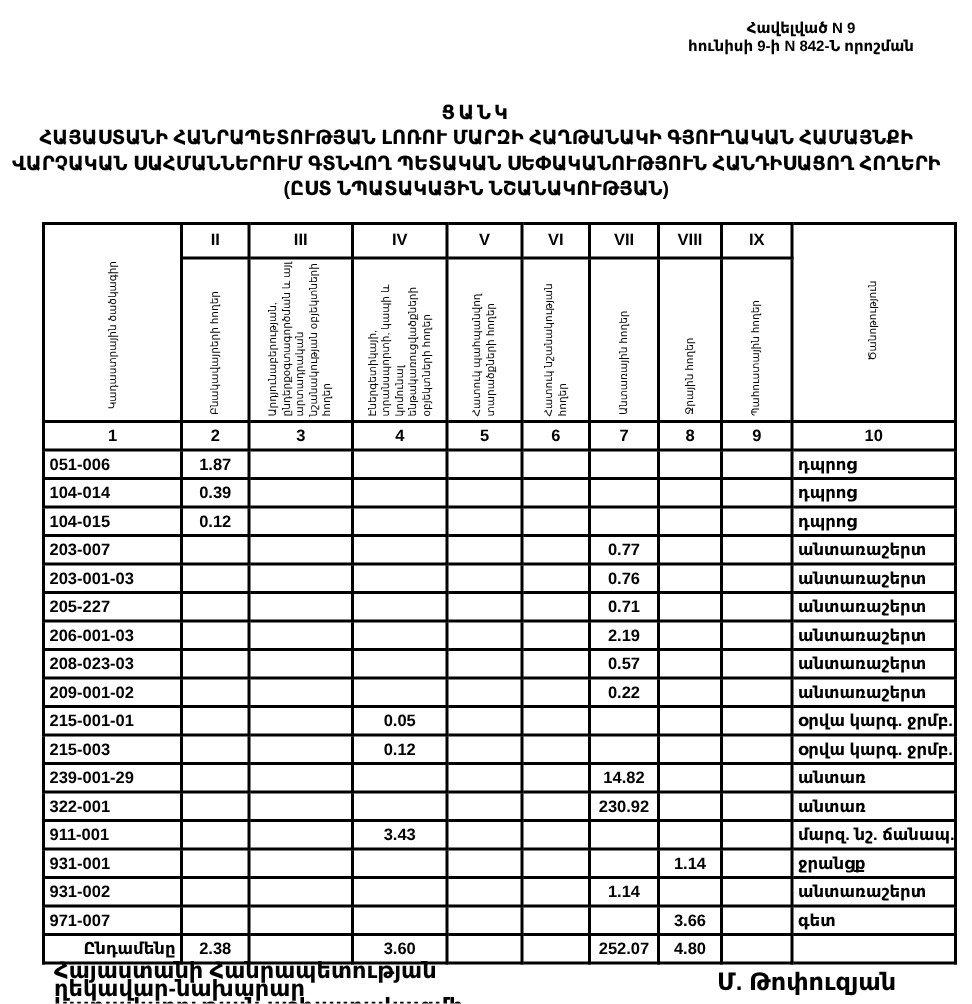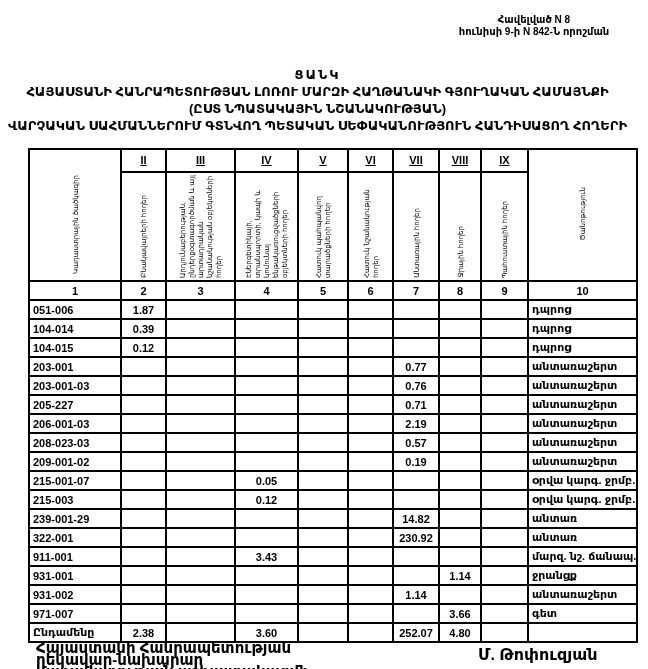--- a/index.html
+++ b/index.html
@@ -7,45 +7,45 @@
          font-family:"Liberation Sans", "DejaVu Sans", sans-serif; color:#000; }
   .approval { position:absolute; top:14px; left:420px; width:228px; text-align:center;
               font-size:10px; font-weight:bold; line-height:12px; }
   .title-block { position:absolute; top:66px; left:0; width:635px; text-align:center;
                  font-weight:bold; font-size:13px; line-height:17px; }
   .title-block .short { font-size:13px; letter-spacing:2px; }
   table.main { position:absolute; left:28px; top:148px; border-collapse:collapse;
                table-layout:fixed; width:608px; }
   table.main td, table.main th { border:2px solid #000; padding:0 3px; font-size:11px;
                font-weight:bold; height:19px; box-sizing:border-box; overflow:hidden; white-space:nowrap; }
-  .roman th { height:14px; font-size:9px; font-weight:normal; text-align:center; border-bottom:1px solid #000;text-decoration:underline; }
+  .roman th { height:14px; font-size:9px; font-weight:normal; text-align:center; border-bottom:1px solid #000; }
   .vhead td { height:118px; vertical-align:bottom; text-align:center; padding:4px 1px; }
   .vtext { writing-mode:vertical-rl; transform:rotate(180deg); font-size:7px; font-weight:normal;
            white-space:normal; line-height:9px; display:inline-block; max-height:112px; text-align:left; }
   .numrow td { height:16px; text-align:center; font-size:12px; }
   td.num { text-align:center; }
   td.code { text-align:left; }
   td.purpose { text-align:left; font-weight:normal; font-size:10px; }
-  td.total-label { text-align:left; font-weight:normal; }
+  td.total-label { text-align:right; font-weight:normal; }
   .signer-left { position:absolute; left:36px; top:642px; font-size:15px; line-height:12px; font-weight:bold; }
   .signer-right { position:absolute; left:478px; top:645px; font-size:16px; font-weight:bold; }
 </style>
 </head>
 <body>
 
 <div class="approval">
-  <div>Հավելված N 8</div>
+  <div>Հավելված N 9</div>
   <div>հունիսի 9-ի N 842-Ն որոշման</div>
 </div>
 
 <div class="title-block">
   <div class="short">ՑԱՆԿ</div>
   <div>ՀԱՅԱՍՏԱՆԻ ՀԱՆՐԱՊԵՏՈՒԹՅԱՆ ԼՈՌՈՒ ՄԱՐԶԻ ՀԱՂԹԱՆԱԿԻ ԳՅՈՒՂԱԿԱՆ ՀԱՄԱՅՆՔԻ</div>
+  <div>ՎԱՐՉԱԿԱՆ ՍԱՀՄԱՆՆԵՐՈՒՄ ԳՏՆՎՈՂ ՊԵՏԱԿԱՆ ՍԵՓԱԿԱՆՈՒԹՅՈՒՆ ՀԱՆԴԻՍԱՑՈՂ ՀՈՂԵՐԻ</div>
   <div>(ԸՍՏ ՆՊԱՏԱԿԱՅԻՆ ՆՇԱՆԱԿՈՒԹՅԱՆ)</div>
-  <div>ՎԱՐՉԱԿԱՆ ՍԱՀՄԱՆՆԵՐՈՒՄ ԳՏՆՎՈՂ ՊԵՏԱԿԱՆ ՍԵՓԱԿԱՆՈՒԹՅՈՒՆ ՀԱՆԴԻՍԱՑՈՂ ՀՈՂԵՐԻ</div>
 </div>
 
 <table class="main">
   <colgroup>
     <col style="width:92px">
       <col style="width:45px">
       <col style="width:69px">
       <col style="width:63px">
     <col style="width:50px">
       <col style="width:45px">
@@ -121,21 +121,21 @@
         <td class="num"></td>
         <td class="num"></td>
         <td class="num"></td>
         <td class="num"></td>
         <td class="num"></td>
         <td class="num"></td>
         <td class="num"></td>
         <td class="purpose">դպրոց</td>
       </tr>
       <tr>
-        <td class="code">203-001</td>
+        <td class="code">203-007</td>
         <td class="num"></td>
         <td class="num"></td>
         <td class="num"></td>
         <td class="num"></td>
         <td class="num"></td>
         <td class="num">0.77</td>
         <td class="num"></td>
         <td class="num"></td>
         <td class="purpose">անտառաշերտ</td>
       </tr>
@@ -187,27 +187,27 @@
         <td class="num"></td>
         <td class="purpose">անտառաշերտ</td>
       </tr>
       <tr>
         <td class="code">209-001-02</td>
         <td class="num"></td>
         <td class="num"></td>
         <td class="num"></td>
         <td class="num"></td>
         <td class="num"></td>
-        <td class="num">0.19</td>
-        <td class="num"></td>
-        <td class="num"></td>
-        <td class="purpose">անտառաշերտ</td>
-      </tr>
-      <tr>
-        <td class="code">215-001-07</td>
+        <td class="num">0.22</td>
+        <td class="num"></td>
+        <td class="num"></td>
+        <td class="purpose">անտառաշերտ</td>
+      </tr>
+      <tr>
+        <td class="code">215-001-01</td>
         <td class="num"></td>
         <td class="num"></td>
         <td class="num">0.05</td>
         <td class="num"></td>
         <td class="num"></td>
         <td class="num"></td>
         <td class="num"></td>
         <td class="num"></td>
         <td class="purpose">օրվա կարգ. ջրմբ.</td>
       </tr>

